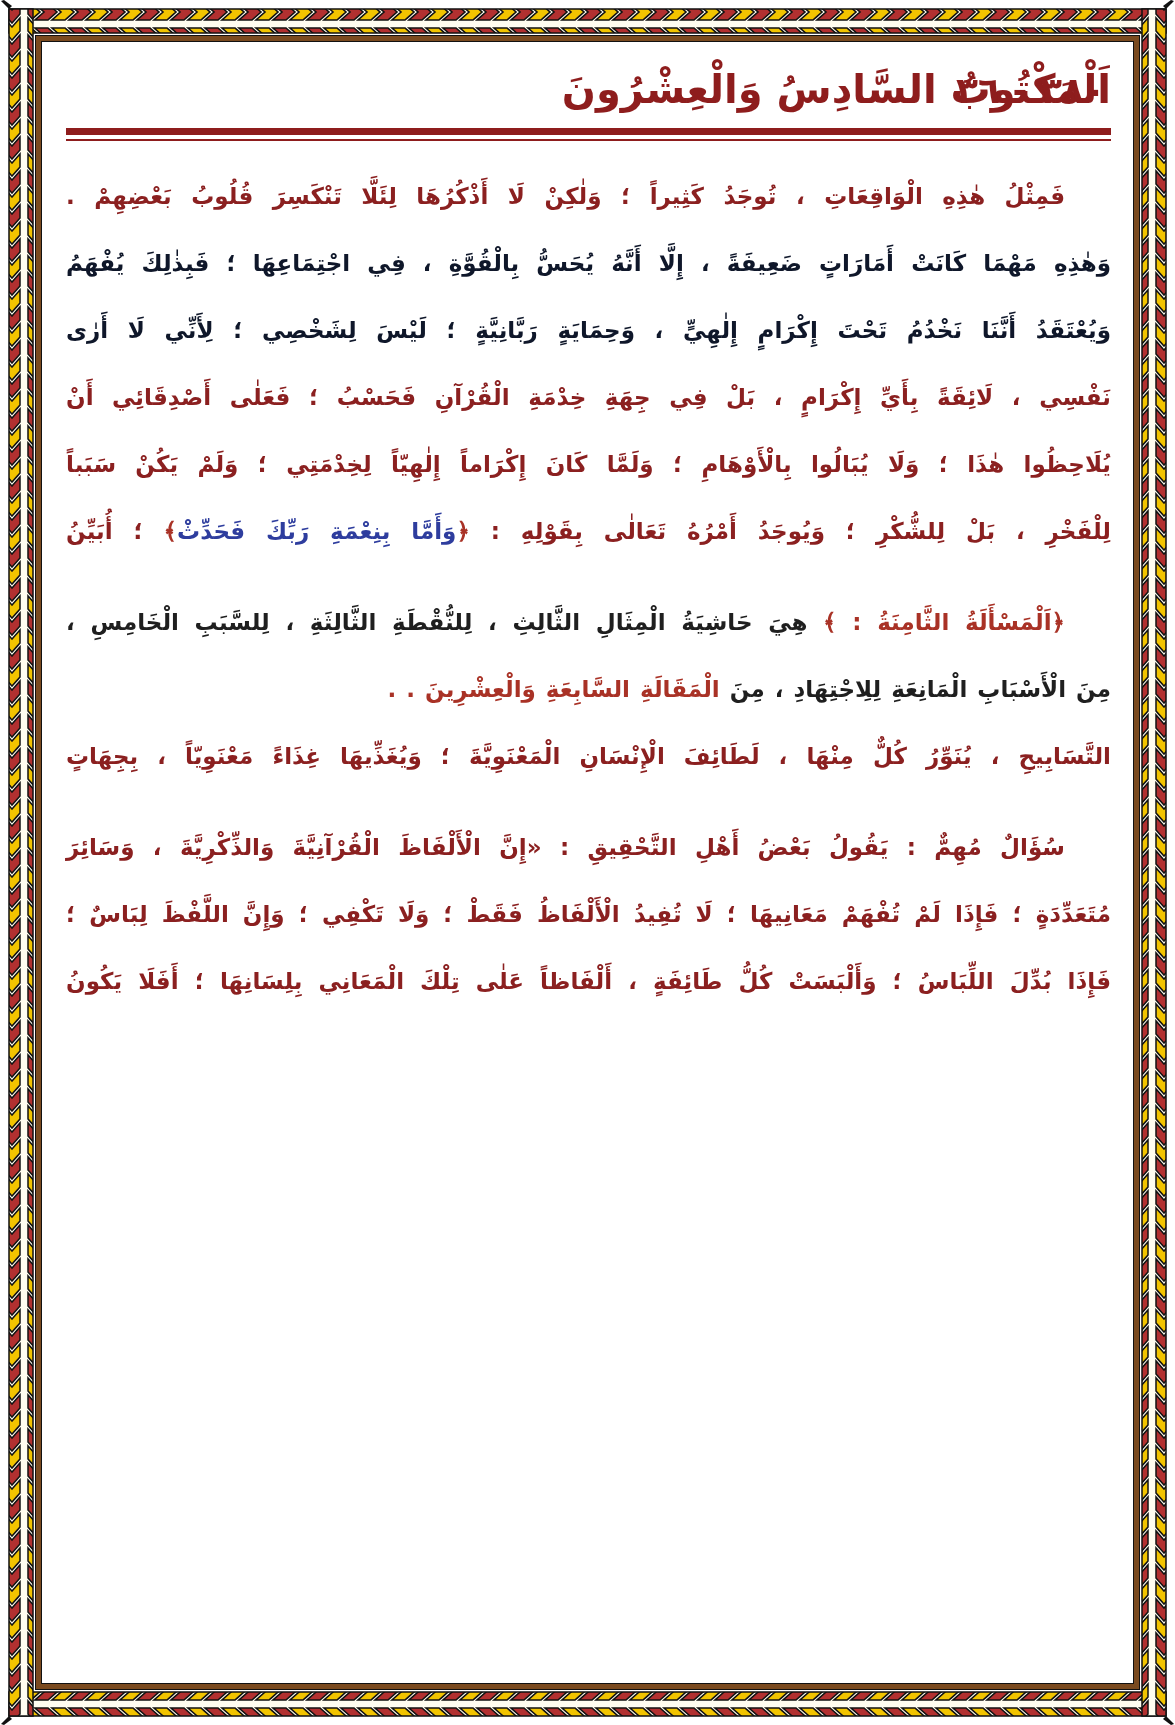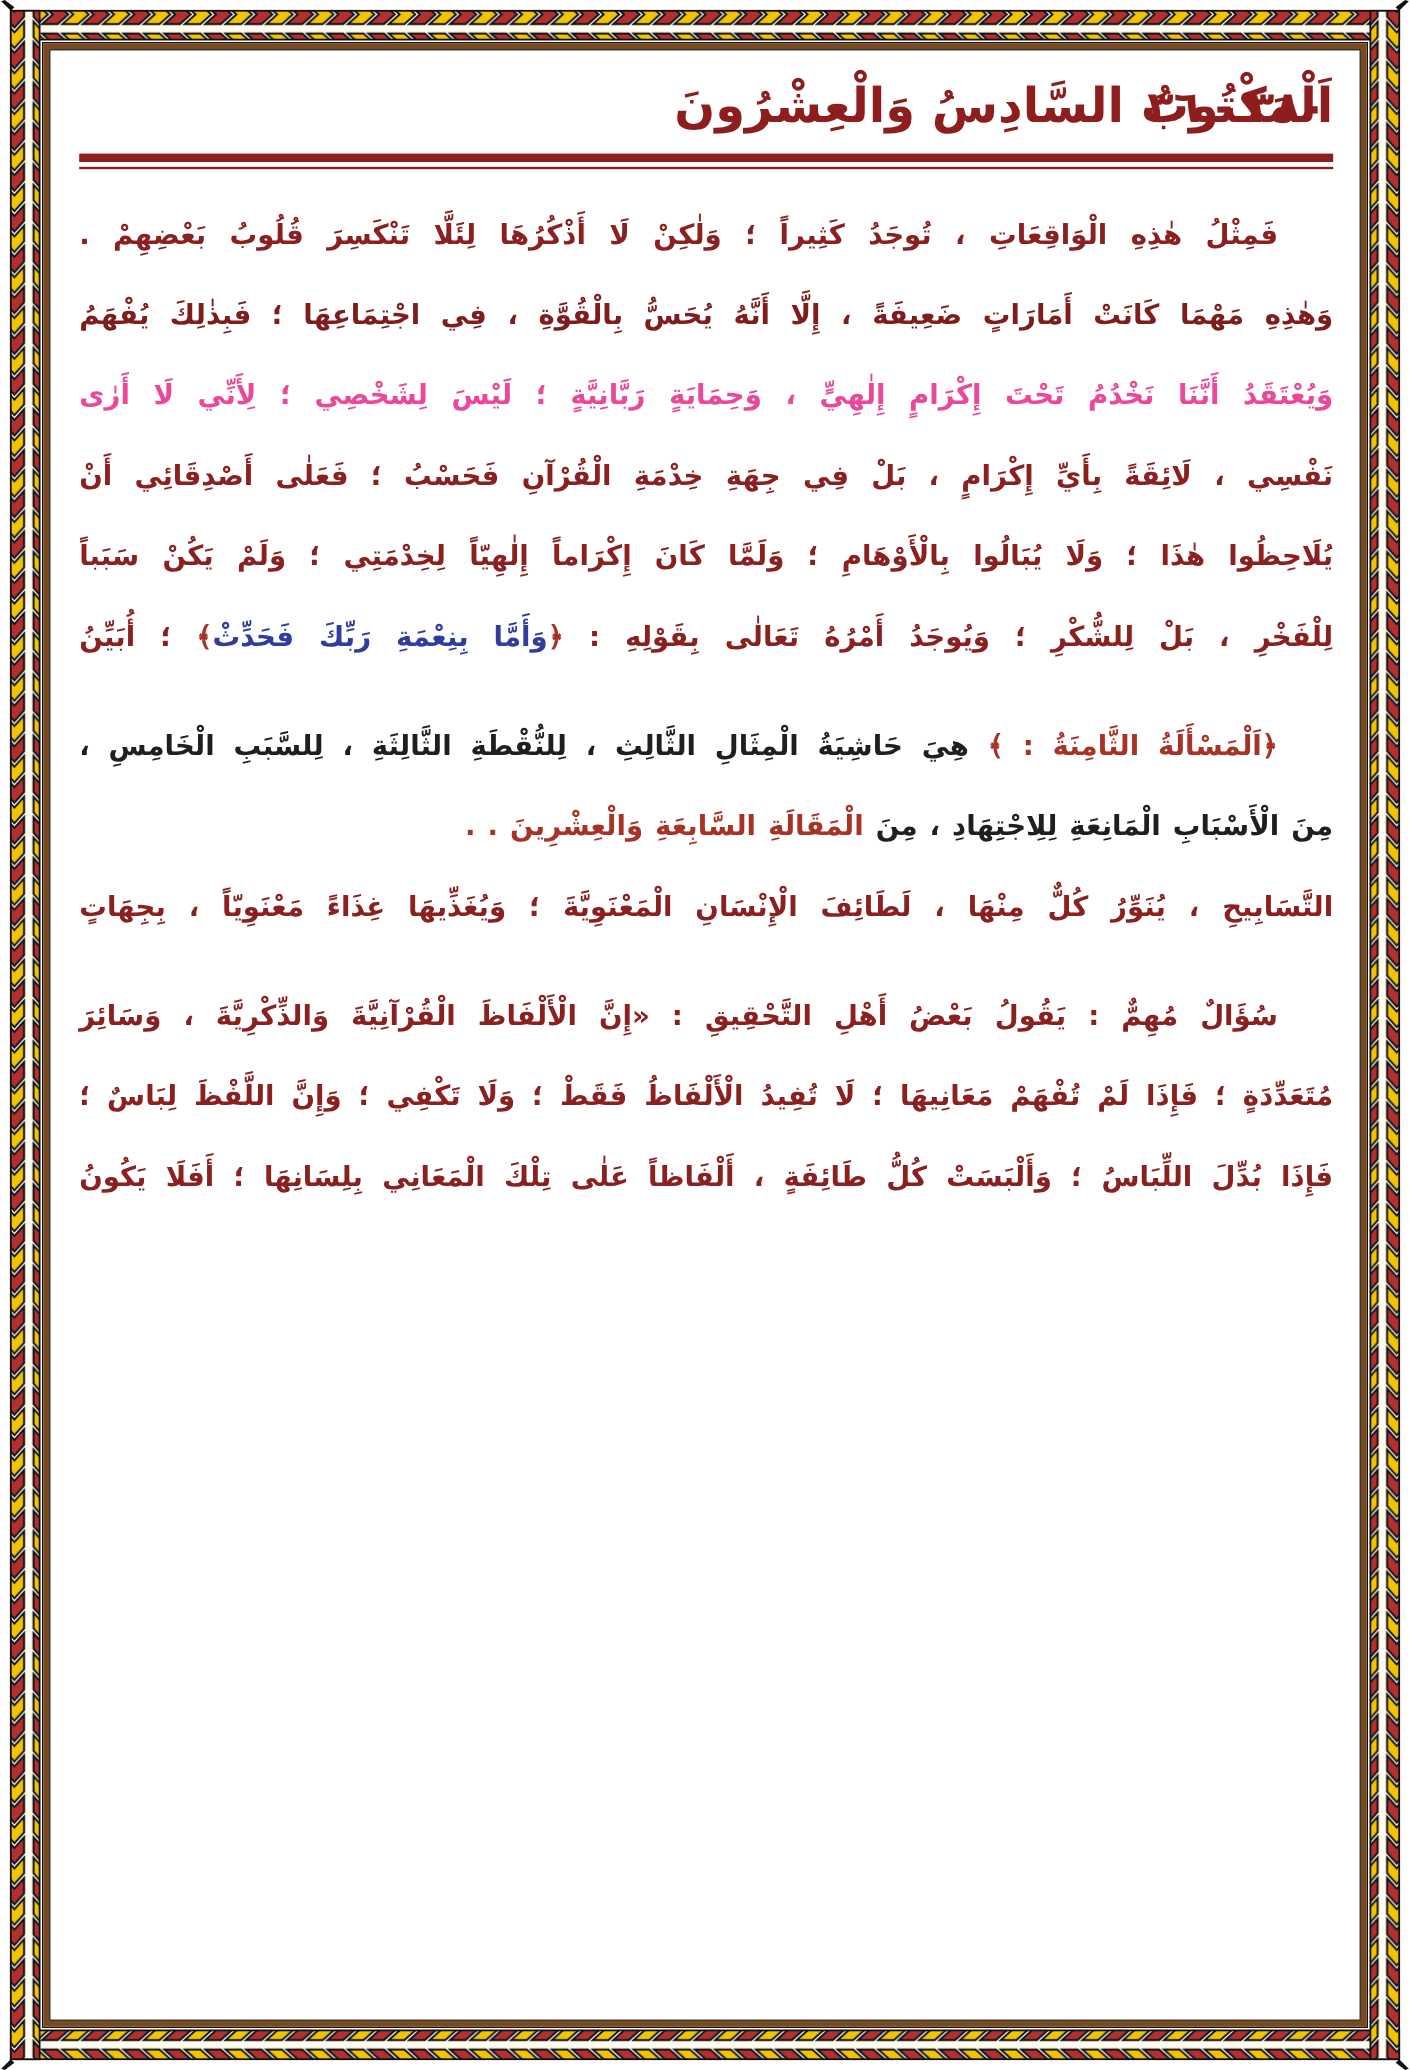--- a/index.html
+++ b/index.html
@@ -72,22 +72,22 @@
 
 <div class="content">
   <div class="hdr">
     <div class="page-title" style="color: rgb(142, 29, 29);">اَلْمَكْتُوبُ السَّادِسُ وَالْعِشْرُونَ</div>
     <div class="page-num" style="color: rgb(142, 29, 29);">٣٨٠ - ٣٦</div>
   </div>
   <div class="rule-thick" style="background: rgb(142, 29, 29);"></div>
   <div class="rule-thin" style="background: rgb(142, 29, 29);"></div>
   <div class="body-text">
       <div class="line indent"><span style="color: rgb(139, 32, 32);">فَمِثْلُ هٰذِهِ الْوَاقِعَاتِ ، تُوجَدُ كَثِيراً ؛ وَلٰكِنْ لَا أَذْكُرُهَا لِئَلَّا تَنْكَسِرَ قُلُوبُ بَعْضِهِمْ .</span></div>
-      <div class="line"><span style="color: #7f1d1d;">وَهٰذِهِ مَهْمَا كَانَتْ أَمَارَاتٍ ضَعِيفَةً ، إِلَّا أَنَّهُ يُحَسُّ بِالْقُوَّةِ ، فِي اجْتِمَاعِهَا ؛ فَبِذٰلِكَ يُفْهَمُ</span></div>
-      <div class="line"><span style="color: #ec4899; margin-top: 22px;">وَيُعْتَقَدُ أَنَّنَا نَخْدُمُ تَحْتَ إِكْرَامٍ إِلٰهِيٍّ ، وَحِمَايَةٍ رَبَّانِيَّةٍ ؛ لَيْسَ لِشَخْصِي ؛ لِأَنِّي لَا أَرٰى</span></div>
+      <div class="line"><span style="color: #0f172a;">وَهٰذِهِ مَهْمَا كَانَتْ أَمَارَاتٍ ضَعِيفَةً ، إِلَّا أَنَّهُ يُحَسُّ بِالْقُوَّةِ ، فِي اجْتِمَاعِهَا ؛ فَبِذٰلِكَ يُفْهَمُ</span></div>
+      <div class="line"><span style="color: #0f172a; margin-top: 22px;">وَيُعْتَقَدُ أَنَّنَا نَخْدُمُ تَحْتَ إِكْرَامٍ إِلٰهِيٍّ ، وَحِمَايَةٍ رَبَّانِيَّةٍ ؛ لَيْسَ لِشَخْصِي ؛ لِأَنِّي لَا أَرٰى</span></div>
       <div class="line"><span style="color: rgb(139, 32, 32); margin-top: 46px;">نَفْسِي ، لَائِقَةً بِأَيِّ إِكْرَامٍ ، بَلْ فِي جِهَةِ خِدْمَةِ الْقُرْآنِ فَحَسْبُ ؛ فَعَلٰى أَصْدِقَائِي أَنْ</span></div>
       <div class="line"><span style="color: rgb(139, 32, 32);">يُلَاحِظُوا هٰذَا ؛ وَلَا يُبَالُوا بِالْأَوْهَامِ ؛ وَلَمَّا كَانَ إِكْرَاماً إِلٰهِيّاً لِخِدْمَتِي ؛ وَلَمْ يَكُنْ سَبَباً</span></div>
       <div class="line"><span style="color: rgb(139, 32, 32);">لِلْفَخْرِ ، بَلْ لِلشُّكْرِ ؛ وَيُوجَدُ أَمْرُهُ تَعَالٰى بِقَوْلِهِ : </span><span style="color: rgb(169, 50, 38);">﴿</span><span style="color: rgb(46, 61, 158);">وَأَمَّا بِنِعْمَةِ رَبِّكَ فَحَدِّثْ</span><span style="color: rgb(169, 50, 38);">﴾</span><span style="color: rgb(139, 32, 32);"> ؛ أُبَيِّنُ</span></div>
       <div class="line indent gap"><span style="color: rgb(169, 50, 38);">﴿</span><span style="color: rgb(169, 50, 38); margin-top: 11px;">اَلْمَسْأَلَةُ الثَّامِنَةُ : </span><span style="color: rgb(169, 50, 38);">﴾</span><span style="color: rgb(31, 31, 31);"> هِيَ حَاشِيَةُ الْمِثَالِ الثَّالِثِ ، لِلنُّقْطَةِ الثَّالِثَةِ ، لِلسَّبَبِ الْخَامِسِ ،</span></div>
       <div class="line end"><span style="color: rgb(31, 31, 31);">مِنَ الْأَسْبَابِ الْمَانِعَةِ لِلِاجْتِهَادِ ، مِنَ </span><span style="color: rgb(169, 50, 38);">الْمَقَالَةِ السَّابِعَةِ وَالْعِشْرِينَ . .</span></div>
       <div class="line"><span style="color: rgb(139, 32, 32);">التَّسَابِيحِ ، يُنَوِّرُ كُلٌّ مِنْهَا ، لَطَائِفَ الْإِنْسَانِ الْمَعْنَوِيَّةَ ؛ وَيُغَذِّيهَا غِذَاءً مَعْنَوِيّاً ، بِجِهَاتٍ</span></div>
       <div class="line indent gap"><span style="color: rgb(139, 32, 32);">سُؤَالٌ مُهِمٌّ : يَقُولُ بَعْضُ أَهْلِ التَّحْقِيقِ : «إِنَّ الْأَلْفَاظَ الْقُرْآنِيَّةَ وَالذِّكْرِيَّةَ ، وَسَائِرَ</span></div>
       <div class="line"><span style="color: rgb(139, 32, 32);">مُتَعَدِّدَةٍ ؛ فَإِذَا لَمْ تُفْهَمْ مَعَانِيهَا ؛ لَا تُفِيدُ الْأَلْفَاظُ فَقَطْ ؛ وَلَا تَكْفِي ؛ وَإِنَّ اللَّفْظَ لِبَاسٌ ؛</span></div>
       <div class="line"><span style="color: rgb(139, 32, 32);">فَإِذَا بُدِّلَ اللِّبَاسُ ؛ وَأَلْبَسَتْ كُلُّ طَائِفَةٍ ، أَلْفَاظاً عَلٰى تِلْكَ الْمَعَانِي بِلِسَانِهَا ؛ أَفَلَا يَكُونُ</span></div>
     </div>

